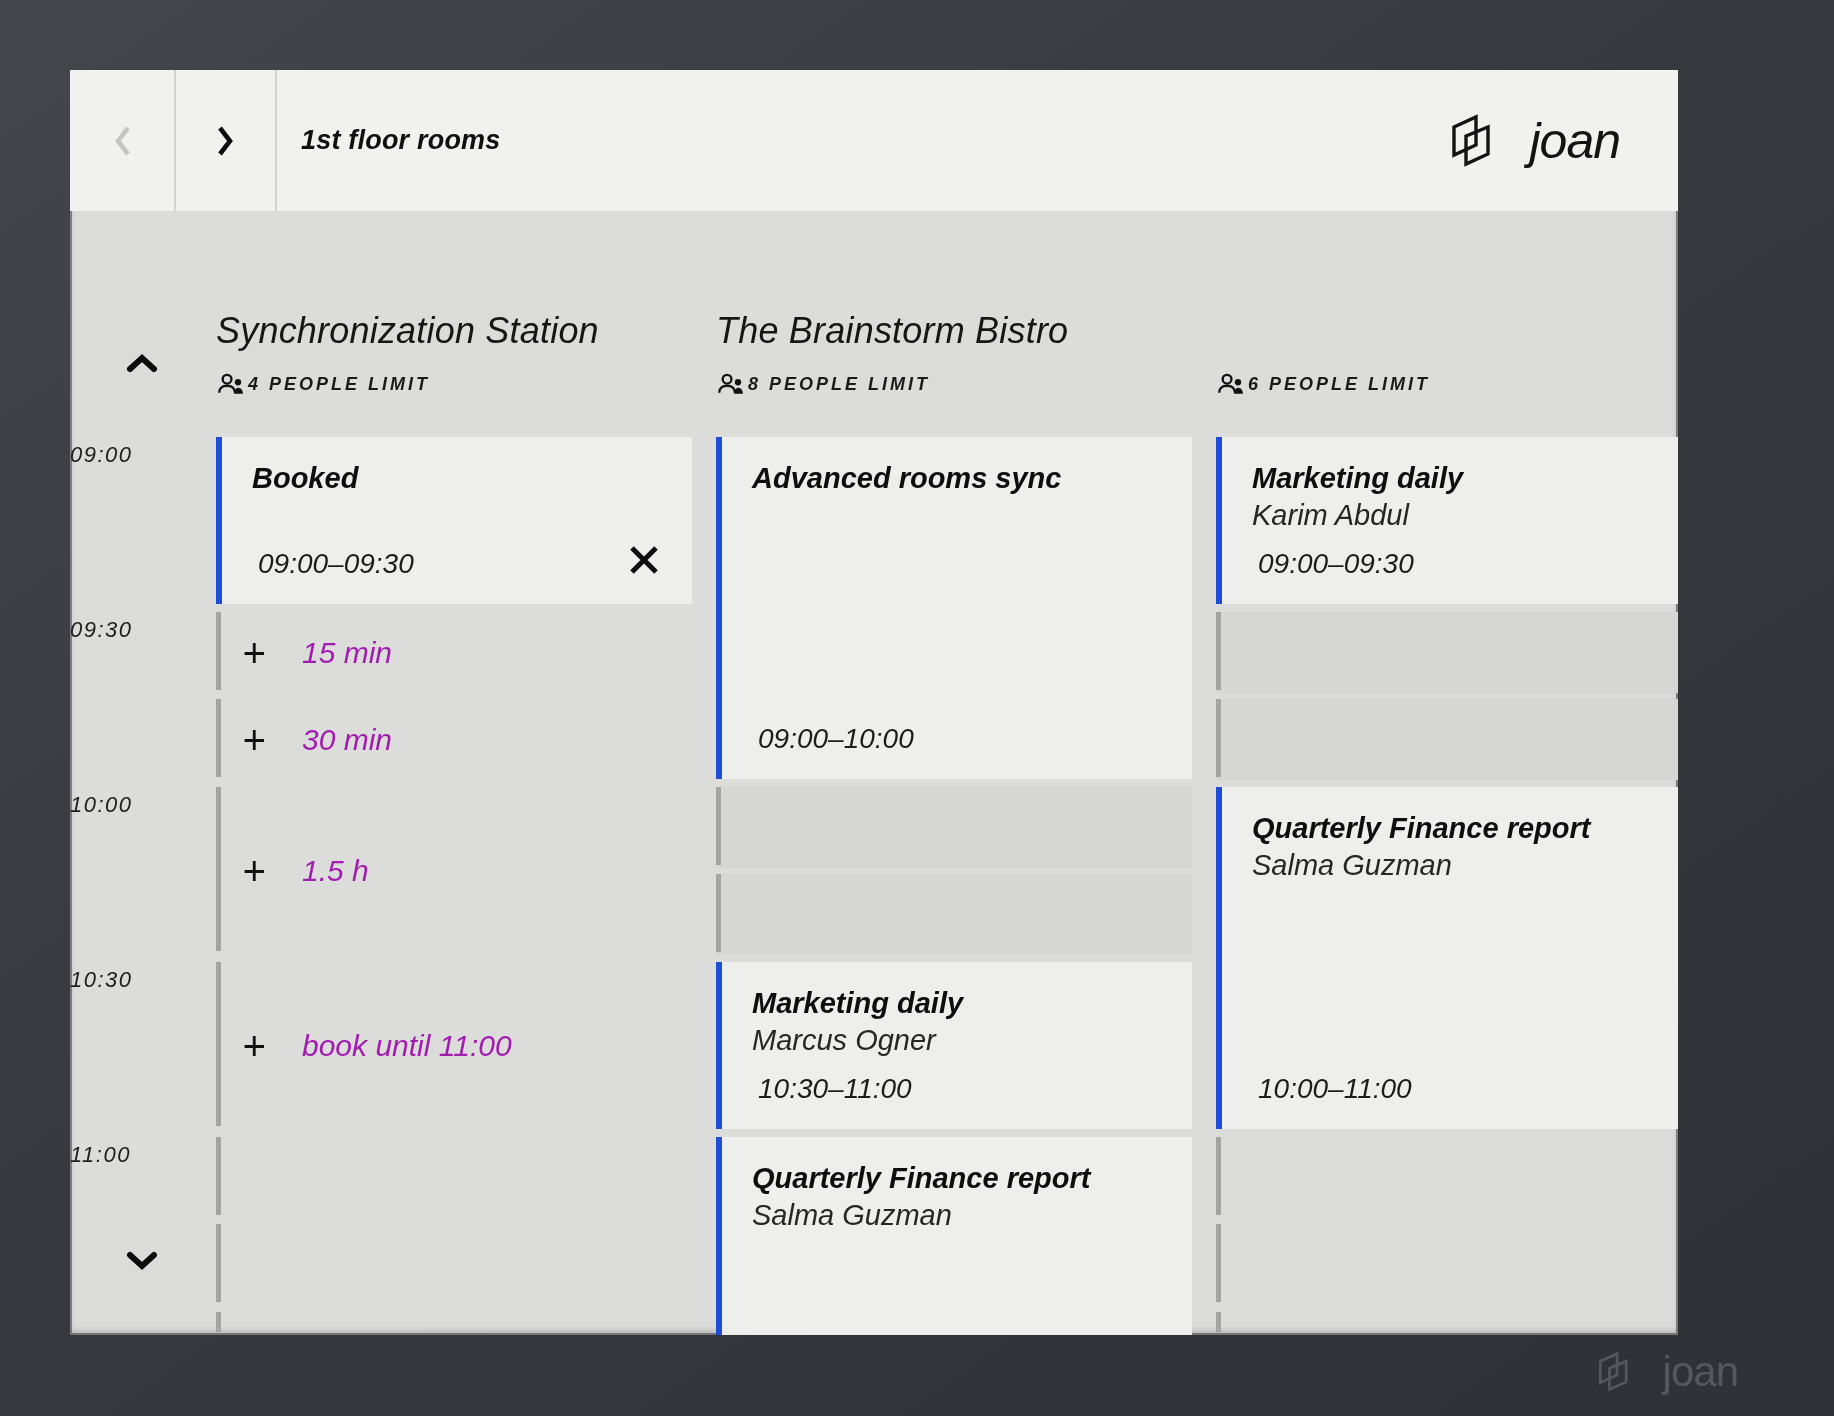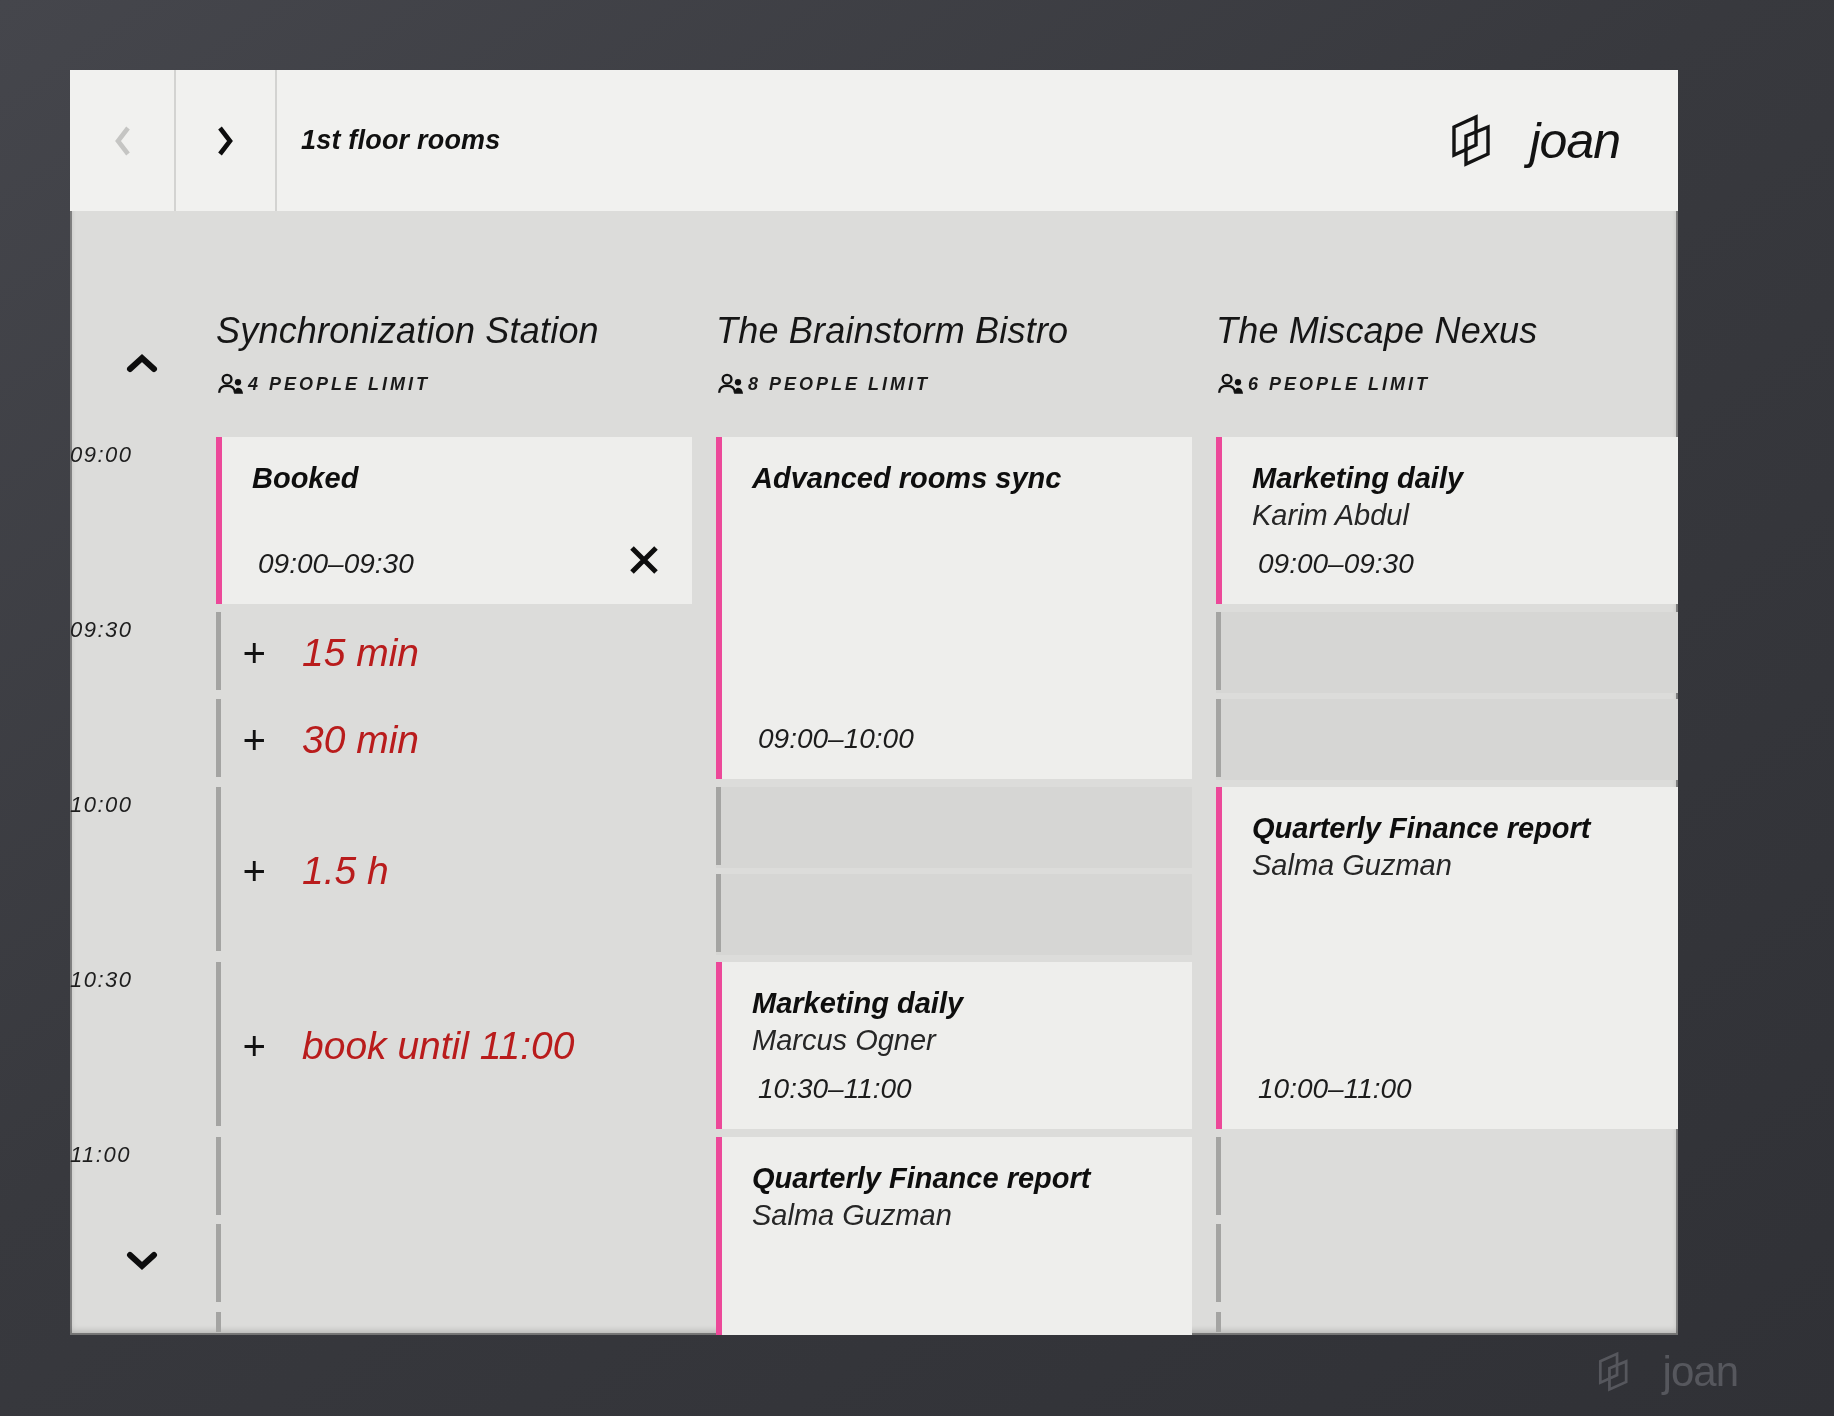--- a/index.html
+++ b/index.html
@@ -30,30 +30,30 @@
   
   .time-label{ position:absolute; left:0; width:100px; text-align:left;
     font-size:22px; font-weight:500; letter-spacing:1.5px; color:#1e1e1e; }
   .scroll-btn{ position:absolute; left:52px; width:40px; height:30px; display:flex; align-items:center; justify-content:center; cursor:pointer; }
   
   .col{ position:absolute; top:0; width:476px; height:100%; }
   .room-name{ position:absolute; top:240px; left:0; font-size:36px; font-weight:400; color:#161616; letter-spacing:.2px; white-space:nowrap; }
   .room-cap{ position:absolute; top:302px; left:1px; display:flex; align-items:center; gap:3px; }
   .room-cap span{ font-size:18px; font-weight:700; letter-spacing:3px; color:#1a1a1a; }
   
-  .card{ position:absolute; left:0; width:476px; background:#eeeeec; border-left:6px solid #ec4899; padding:24px 30px 24px 30px; }
+  .card{ position:absolute; left:0; width:476px; background:#eeeeec; border-left:6px solid #1d4ed8; padding:24px 30px 24px 30px; }
   .ev-title{ font-size:29px; font-weight:700; color:#0e0e0e; line-height:35px; }
   .ev-org{ font-size:29px; font-weight:400; color:#262626; line-height:35px; margin-top:2px; }
   .ev-time{ position:absolute; left:36px; bottom:24px; font-size:28px; font-weight:400; color:#1c1c1c; }
   .slot{ position:absolute; left:0; width:476px; }
   .slot::before{ content:""; position:absolute; left:0; top:0; bottom:3px; width:5px; background:#a4a4a2; }
   .slot.tint{ background:#d6d6d4; }
   .opt{ display:flex; align-items:center; padding-left:26px; cursor:pointer; }
   .opt .plus{ width:60px; font-size:40px; font-weight:300; color:#111; line-height:1; }
-  .opt .opt-label{ font-size:39px; font-weight:400; color:#b91c1c; }
+  .opt .opt-label{ font-size:30px; font-weight:400; color:#a21caf; }
   .cancel-btn{ position:absolute; right:28px; bottom:24px; width:40px; height:40px; cursor:pointer; }
   
   .bezel-brand{ position:absolute; right:96px; top:1344px; height:56px; display:flex; align-items:center; gap:11px; color:#56575d; }
   .bezel-brand .brand-text{ font-size:42px; color:#56575d; }
   svg{ display:block; }
 </style>
 </head>
 <body>
 
 <div class="stage">
@@ -184,21 +184,20 @@
         <div class="ev-time">10:30–11:00</div>
       </div>
 
       <div class="card" style="top:1067px;height:198px">
         <div class="ev-title">Quarterly Finance report</div>
         <div class="ev-org">Salma Guzman</div>
       </div>
     </div>
 
     <div class="col" style="left:1146px">
-      <div class="room-name">The Miscape Nexus</div>
       <div class="room-cap">
         <span>
           <svg width="28" height="24" viewBox="0 0 32 26">
             <circle cx="11.5" cy="7.5" r="5" fill="none" stroke="#111" stroke-width="2.7"></circle>
             <path d="M2.5 23 C2.5 17.5 6.5 15 11.5 15 C16.5 15 20.5 17.5 20.5 23" fill="none" stroke="#111" stroke-width="2.7"></path>
             <circle cx="24" cy="11" r="3.6" fill="#111"></circle>
             <path d="M19.5 24 C20 19.5 21.8 17.3 24.5 17.3 C27.3 17.3 29.3 19.8 29.8 24 Z" fill="#111"></path>
           </svg>
         </span>
         <span>6 PEOPLE LIMIT</span>

